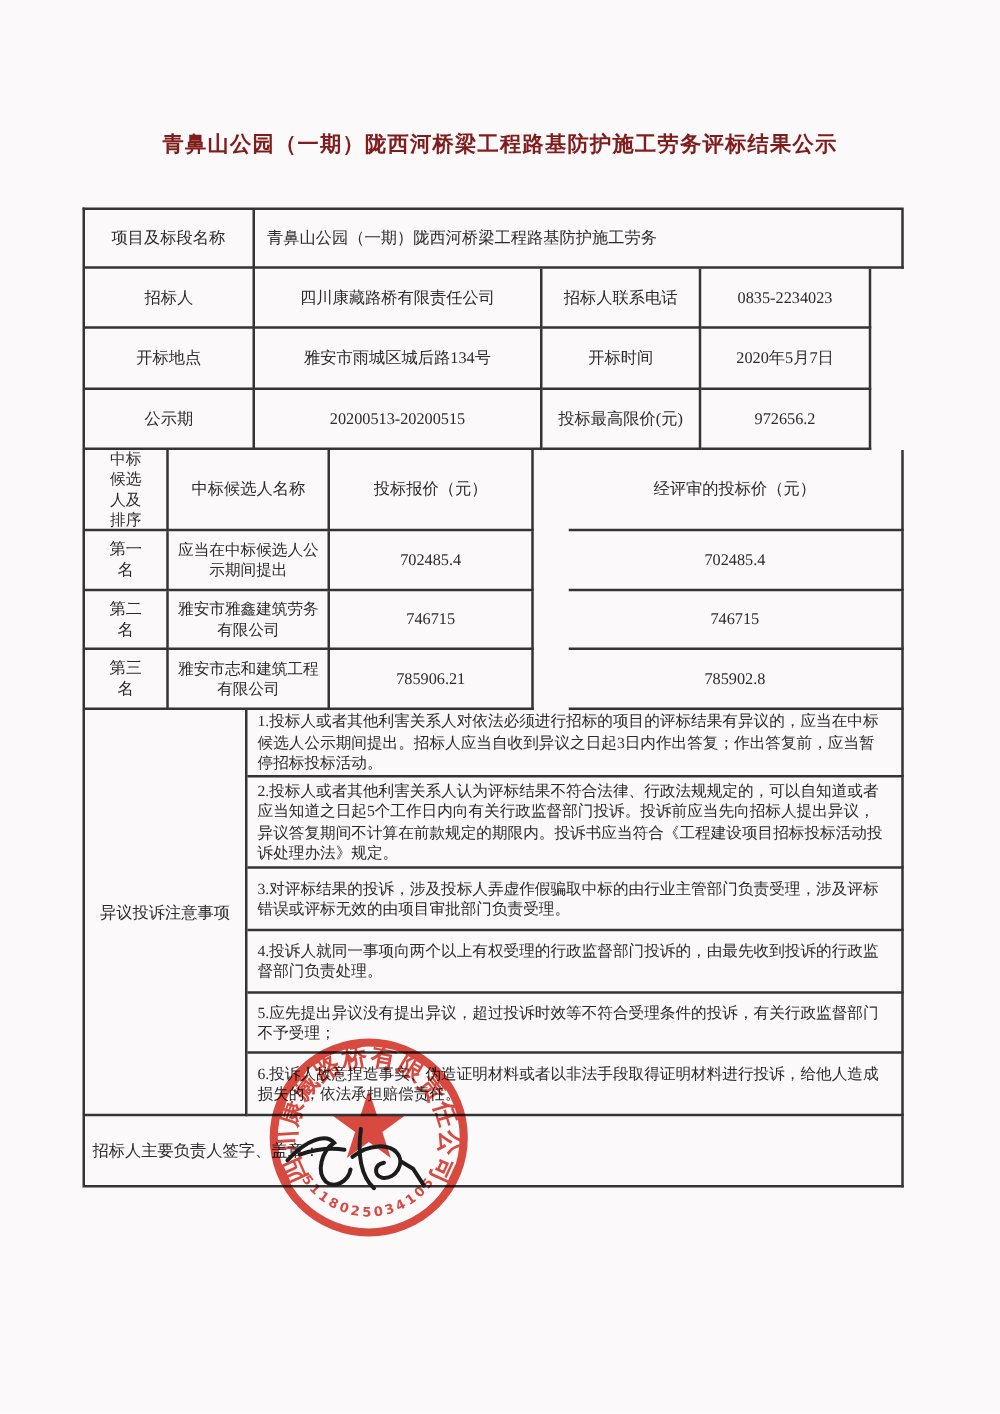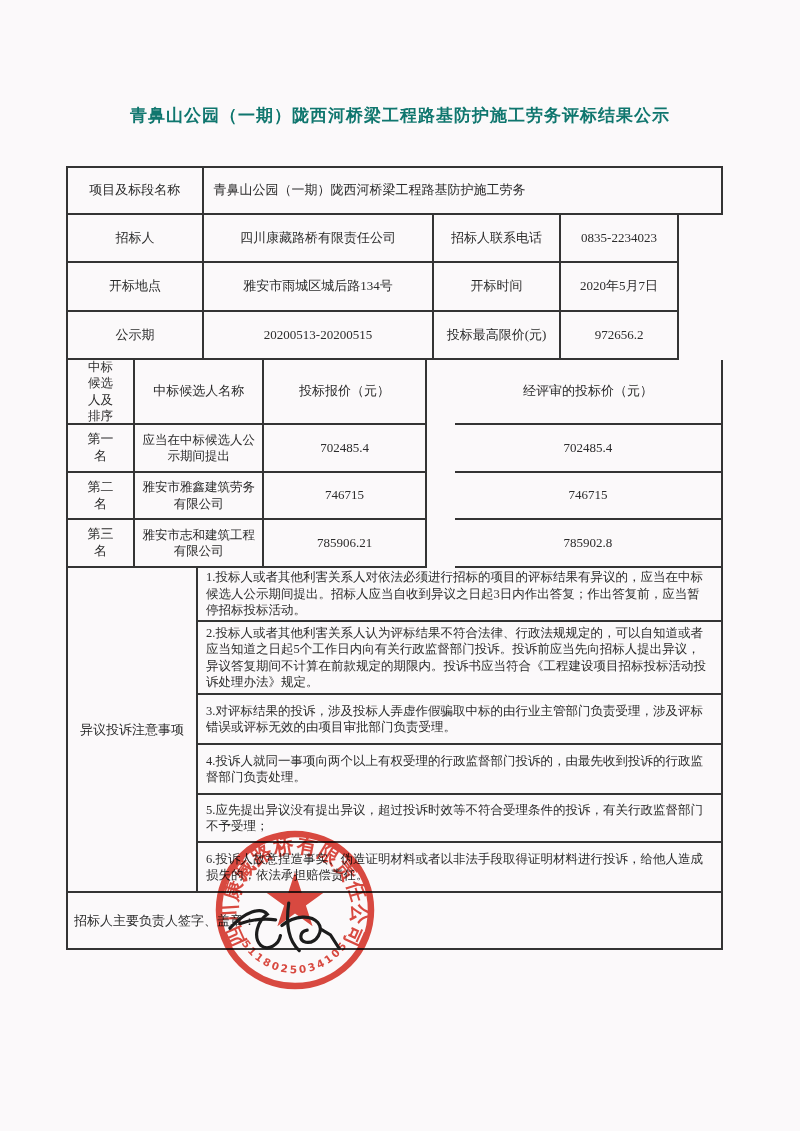--- a/index.html
+++ b/index.html
@@ -7,37 +7,37 @@
     position:relative;
     width:800px;height:1131px;
     background:#fbf9fa;
     font-family:"Liberation Serif","DejaVu Serif",serif;
     color:#2b2b2b;
     overflow:hidden;
   }
   .doc-title{
     position:absolute;left:0;top:104px;width:100%;
     text-align:center;font-size:17px;font-weight:bold;
-    letter-spacing:1px;color:#0f766e;
+    letter-spacing:1px;color:#7f1d1d;
   }
   .tbl{
     position:absolute;left:66px;top:166px;width:657px;
     border-top:2px solid #343434;border-left:2px solid #343434;
     box-sizing:border-box;font-size:13px;
   }
   .row{display:flex;}
   .cell{
     box-sizing:border-box;
     border-right:2px solid #343434;border-bottom:2px solid #343434;
     display:flex;align-items:center;justify-content:center;
     text-align:center;padding:2px 5px;line-height:1.3;
   }
   .small{font-size:12.5px;}
   
-  .c1a{width:136px;} .c1b{width:230px;} .c1c{width:127px;} .c1d{width:118px;}
+  .c1a{width:136px;} .c1b{width:230px;} .c1c{width:127px;} .c1d{width:136px;}
   .c1full{width:521px;justify-content:flex-start;text-align:left;padding-left:10px;}
   .h48{height:48px;} .h47{height:47px;} .h49{height:49px;}
   
   .c2a{width:69px;padding:14px;} .c2b{width:135px;} .c2c{width:170px;} .c2d{width:281px;margin-left:28px;}
   .h65{height:65px;}
   
   .s3{display:flex;}
   .s3-label{
     width:130px;height:325px;box-sizing:border-box;
     border-right:2px solid #343434;border-bottom:2px solid #343434;

